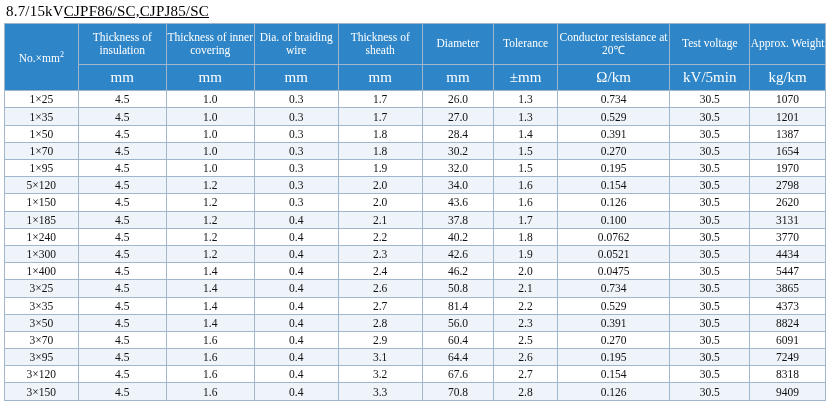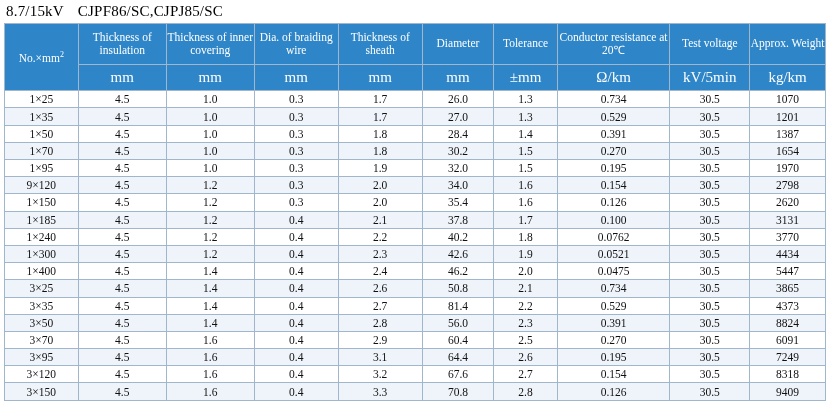--- a/index.html
+++ b/index.html
@@ -24,21 +24,21 @@
   .title {
     font-family: "Liberation Serif", serif;
     font-size: 15px;
     font-weight: 400;
     color: #000;
     padding: 1px 0 3px 2px;
     letter-spacing: 0.2px;
     white-space: nowrap;
   }
   .title .code {
-    margin-left: 14px;
+    text-decoration: underline;
   }
   table.spec {
     border-collapse: collapse;
     width: 822px;
     table-layout: fixed;
     font-size: 11.5px;
   }
   table.spec th, table.spec td {
     border: 1px solid #9fb6cc;
     text-align: center;
@@ -175,38 +175,38 @@
           <td>1.0</td>
           <td>0.3</td>
           <td>1.9</td>
           <td>32.0</td>
           <td>1.5</td>
           <td>0.195</td>
           <td>30.5</td>
           <td>1970</td>
         </tr>
         <tr class="alt">
-          <td>9×120</td>
+          <td>5×120</td>
           <td>4.5</td>
           <td>1.2</td>
           <td>0.3</td>
           <td>2.0</td>
           <td>34.0</td>
           <td>1.6</td>
           <td>0.154</td>
           <td>30.5</td>
           <td>2798</td>
         </tr>
         <tr>
           <td>1×150</td>
           <td>4.5</td>
           <td>1.2</td>
           <td>0.3</td>
           <td>2.0</td>
-          <td>35.4</td>
+          <td>43.6</td>
           <td>1.6</td>
           <td>0.126</td>
           <td>30.5</td>
           <td>2620</td>
         </tr>
         <tr class="alt">
           <td>1×185</td>
           <td>4.5</td>
           <td>1.2</td>
           <td>0.4</td>

